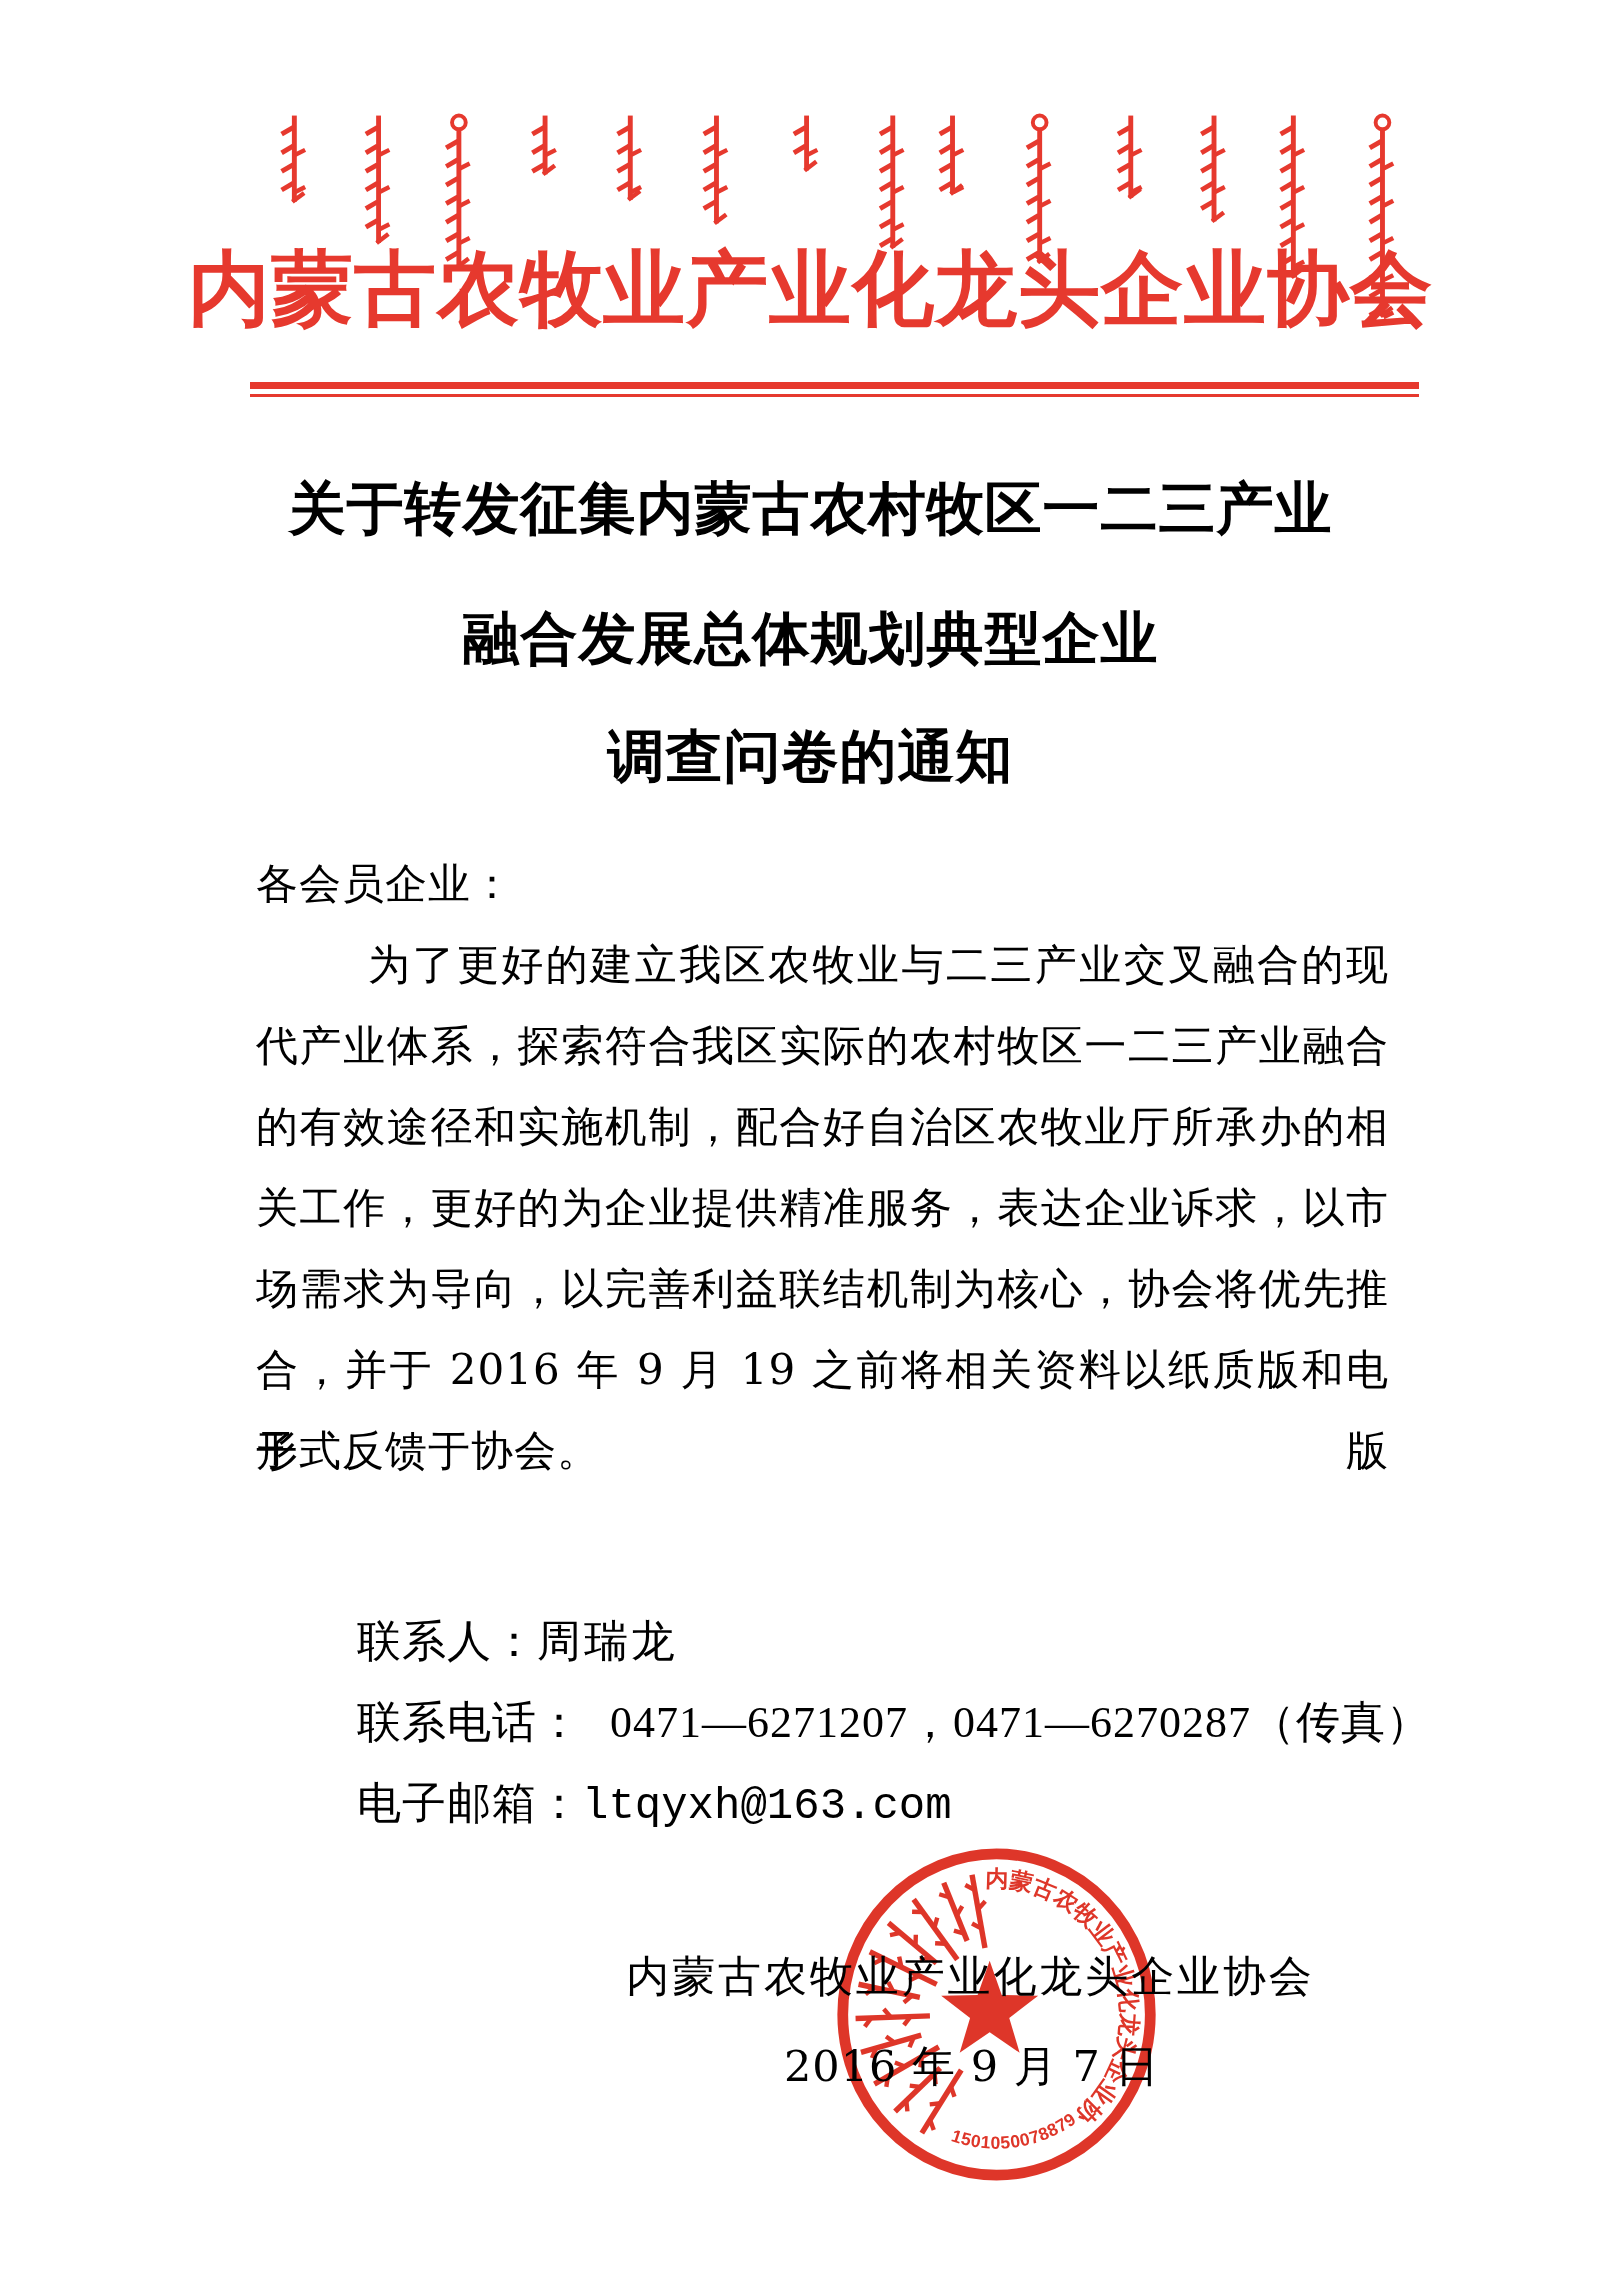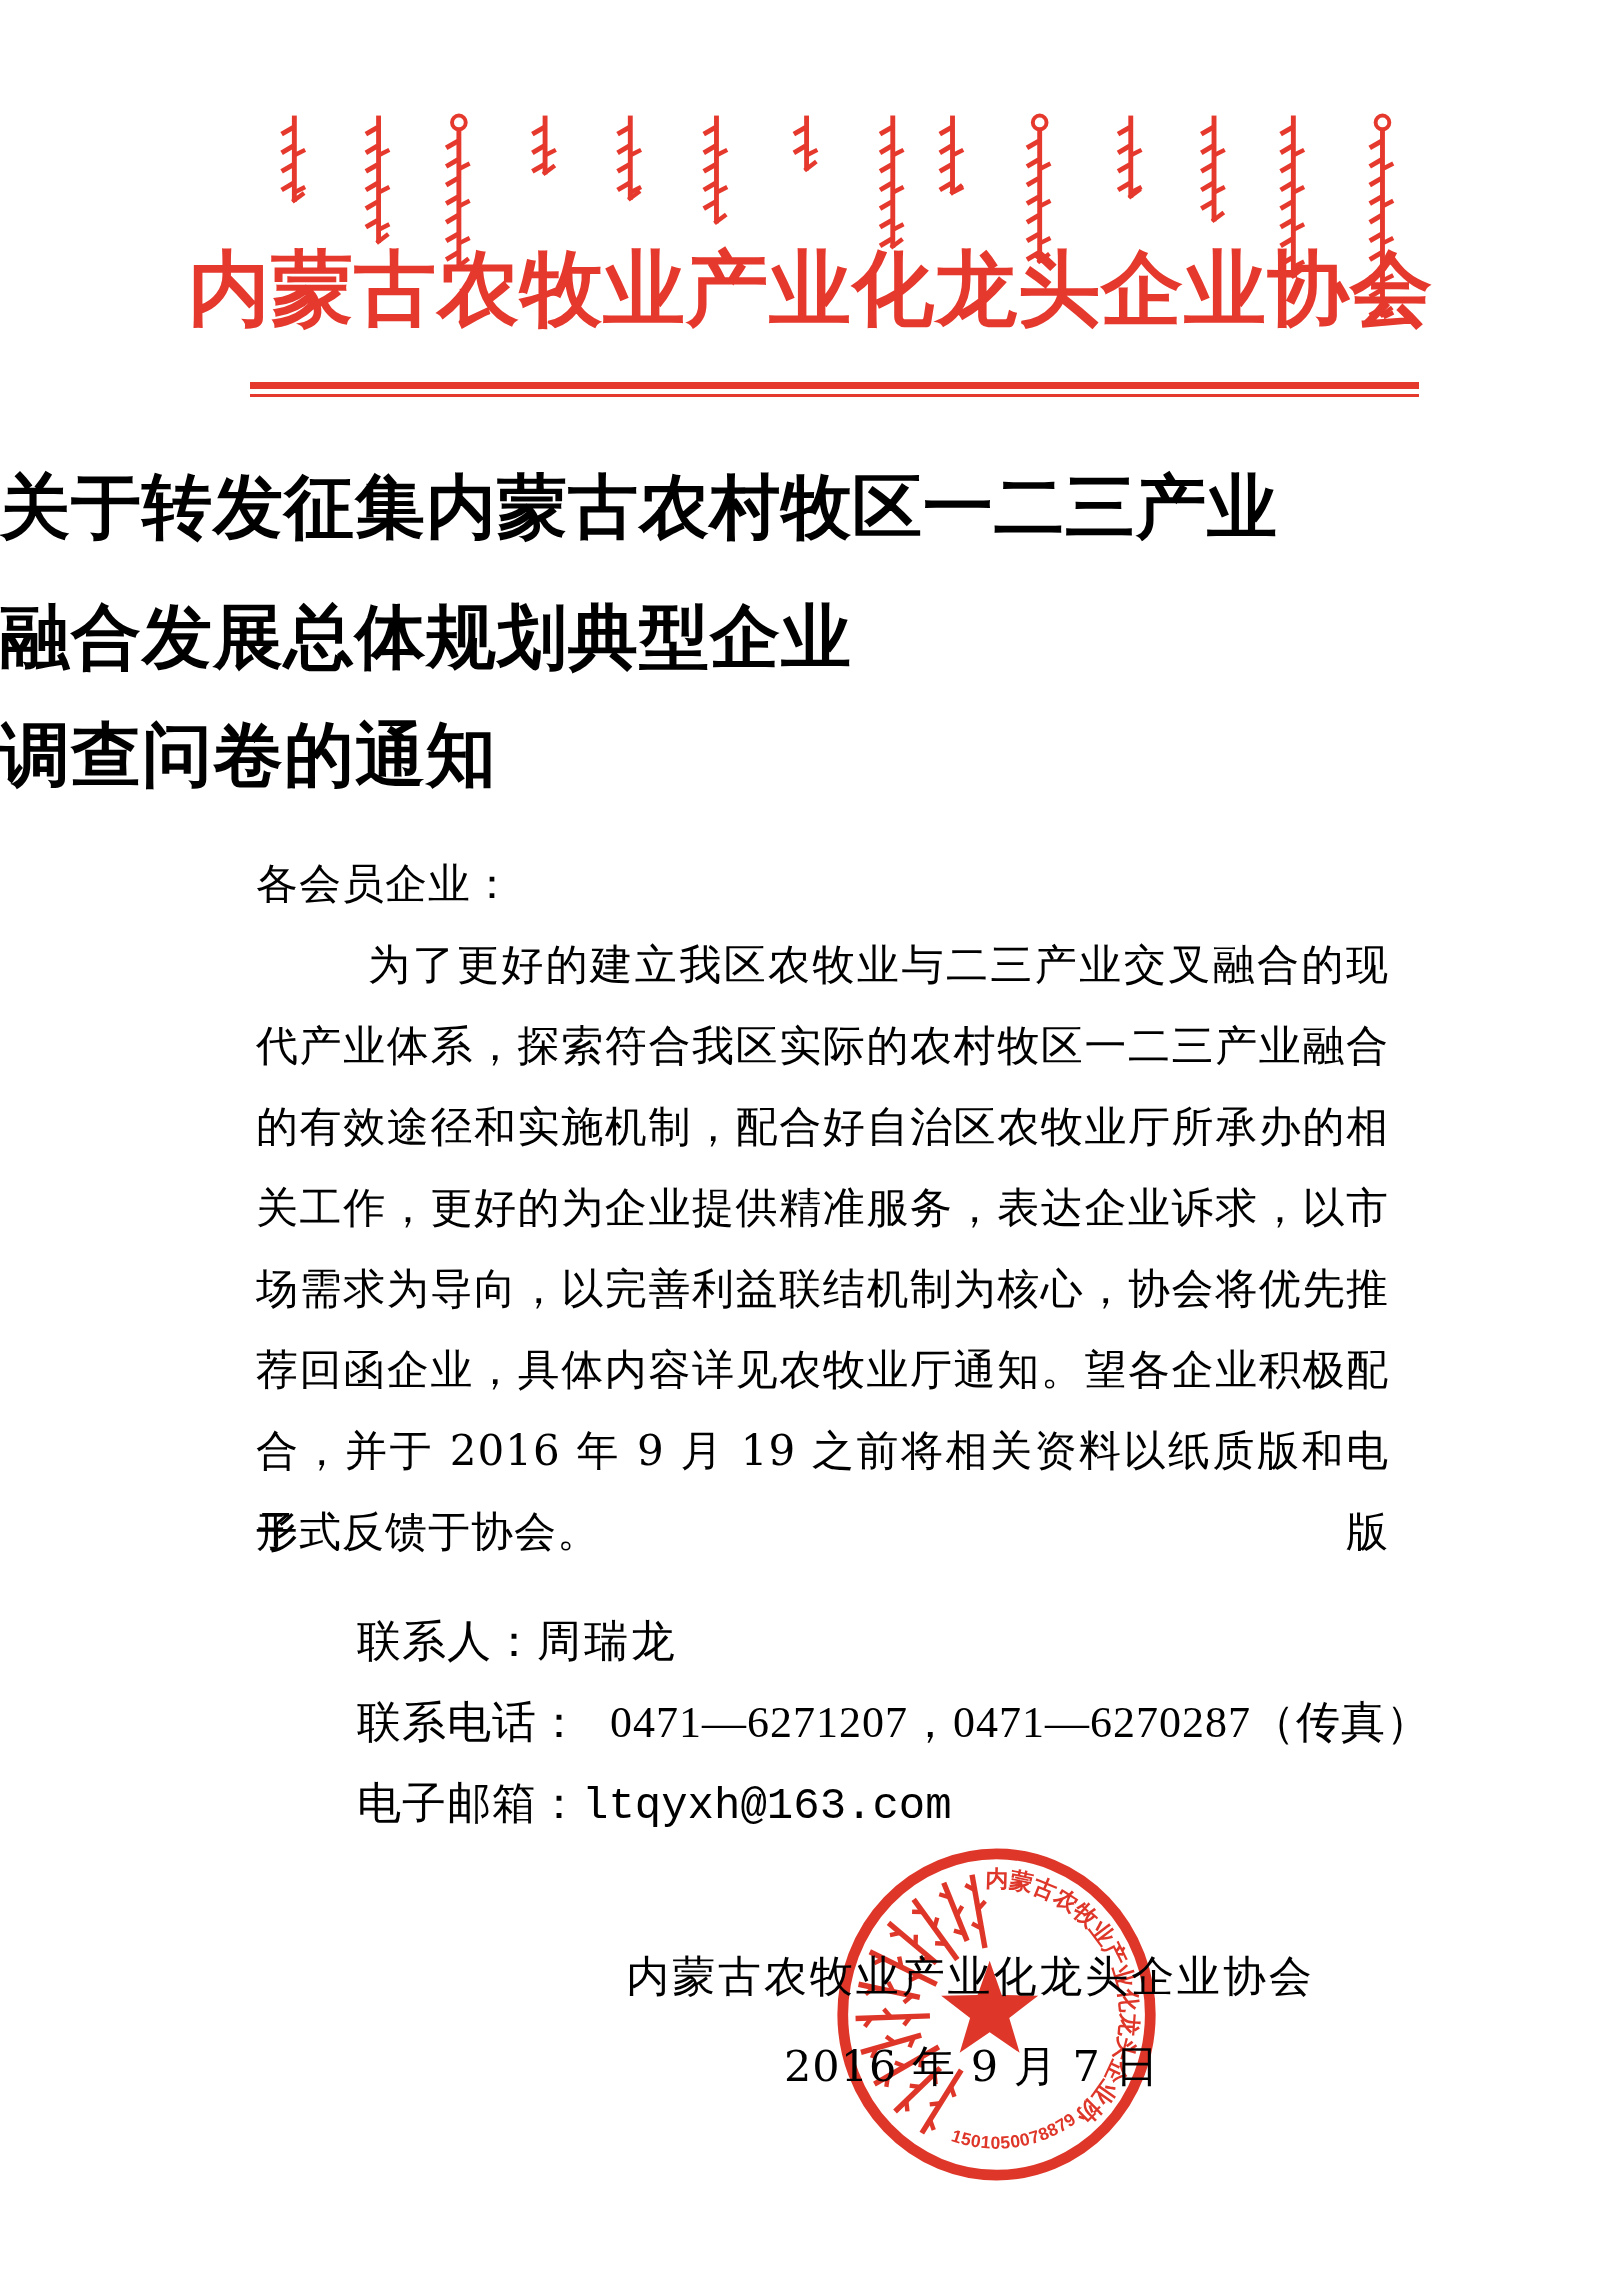--- a/index.html
+++ b/index.html
@@ -25,22 +25,22 @@
     font-size:82px;font-weight:700;line-height:110px;
     letter-spacing:1px;color:var(--red);
     white-space:nowrap;
   }
   .rule{position:absolute;left:250px;width:1169px;background:var(--red);}
   .rule.thick{top:382px;height:6.9px;}
   .rule.thin{top:394px;height:2.9px;}
   
   .title-line{
     position:absolute;left:0;width:100%;
-    font-weight:700;font-size:70px;line-height:98px;
-    letter-spacing:1px;white-space:nowrap;font-family:Liberation Serif, serif;
+    text-align:center;font-weight:700;font-size:57px;line-height:98px;
+    letter-spacing:1px;white-space:nowrap;
   }
   #titleL1{top:459px;}
   #titleL2{top:589px;}
   #titleL3{top:707px;}
   
   .body-block{
     position:absolute;top:843px;left:256px;width:1133px;
     font-size:42px;letter-spacing:1px;
   }
   .bline{height:81px;line-height:81px;}
@@ -240,21 +240,20 @@
   <div class="title-line" id="titleL2">融合发展总体规划典型企业</div>
   <div class="title-line" id="titleL3">调查问卷的通知</div>
 
   <div class="body-block">
     <div class="bline">各会员企业：</div>
     <div class="bline jline first">为了更好的建立我区农牧业与二三产业交叉融合的现</div>
     <div class="bline jline">代产业体系，探索符合我区实际的农村牧区一二三产业融合</div>
     <div class="bline jline">的有效途径和实施机制，配合好自治区农牧业厅所承办的相</div>
     <div class="bline jline">关工作，更好的为企业提供精准服务，表达企业诉求，以市</div>
     <div class="bline jline">场需求为导向，以完善利益联结机制为核心，协会将优先推</div>
-    <div class="bline jline">荐回函企业，具体内容详见农牧业厅通知。望各企业积极配</div>
     <div class="bline jline">合，并于 2016 年 9 月 19 之前将相关资料以纸质版和电子版</div>
     <div class="bline jline para-last">形式反馈于协会。</div>
   </div>
 
   <div class="contacts">
     <div class="contact-row">
       <span>联系人：</span><span class="contact-value">周瑞龙</span>
     </div>
     <div class="contact-row">
       <span>联系电话：</span><span class="latin-serif">0471—6271207，0471—6270287（传真）</span>

